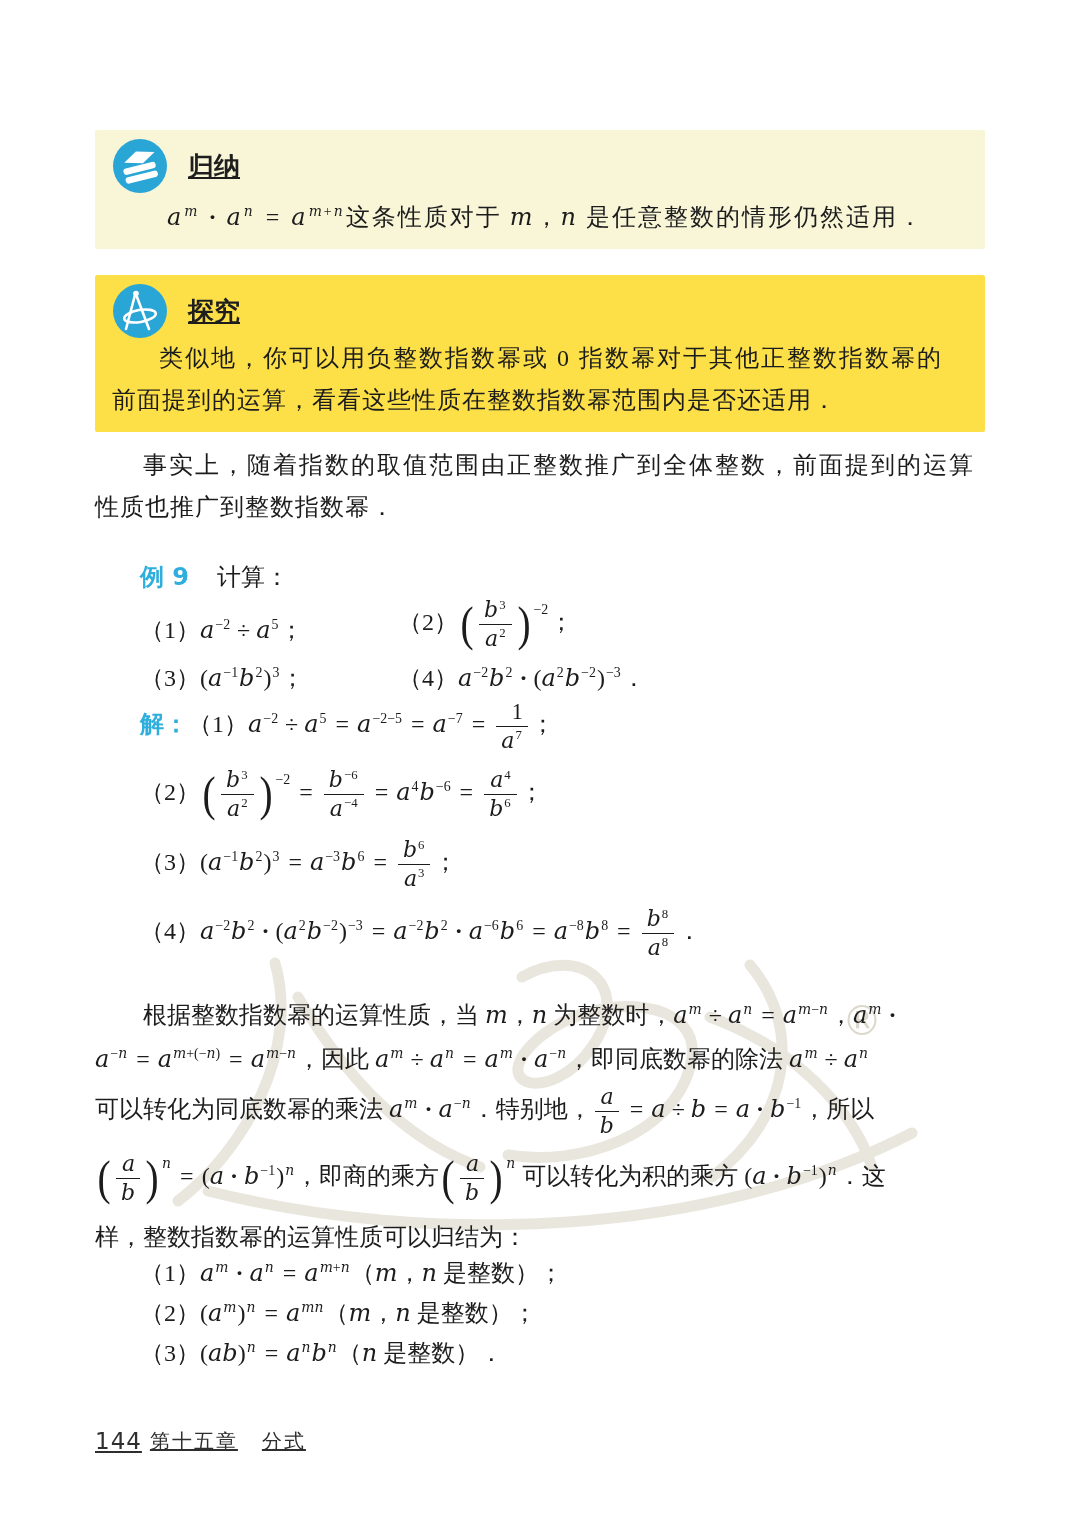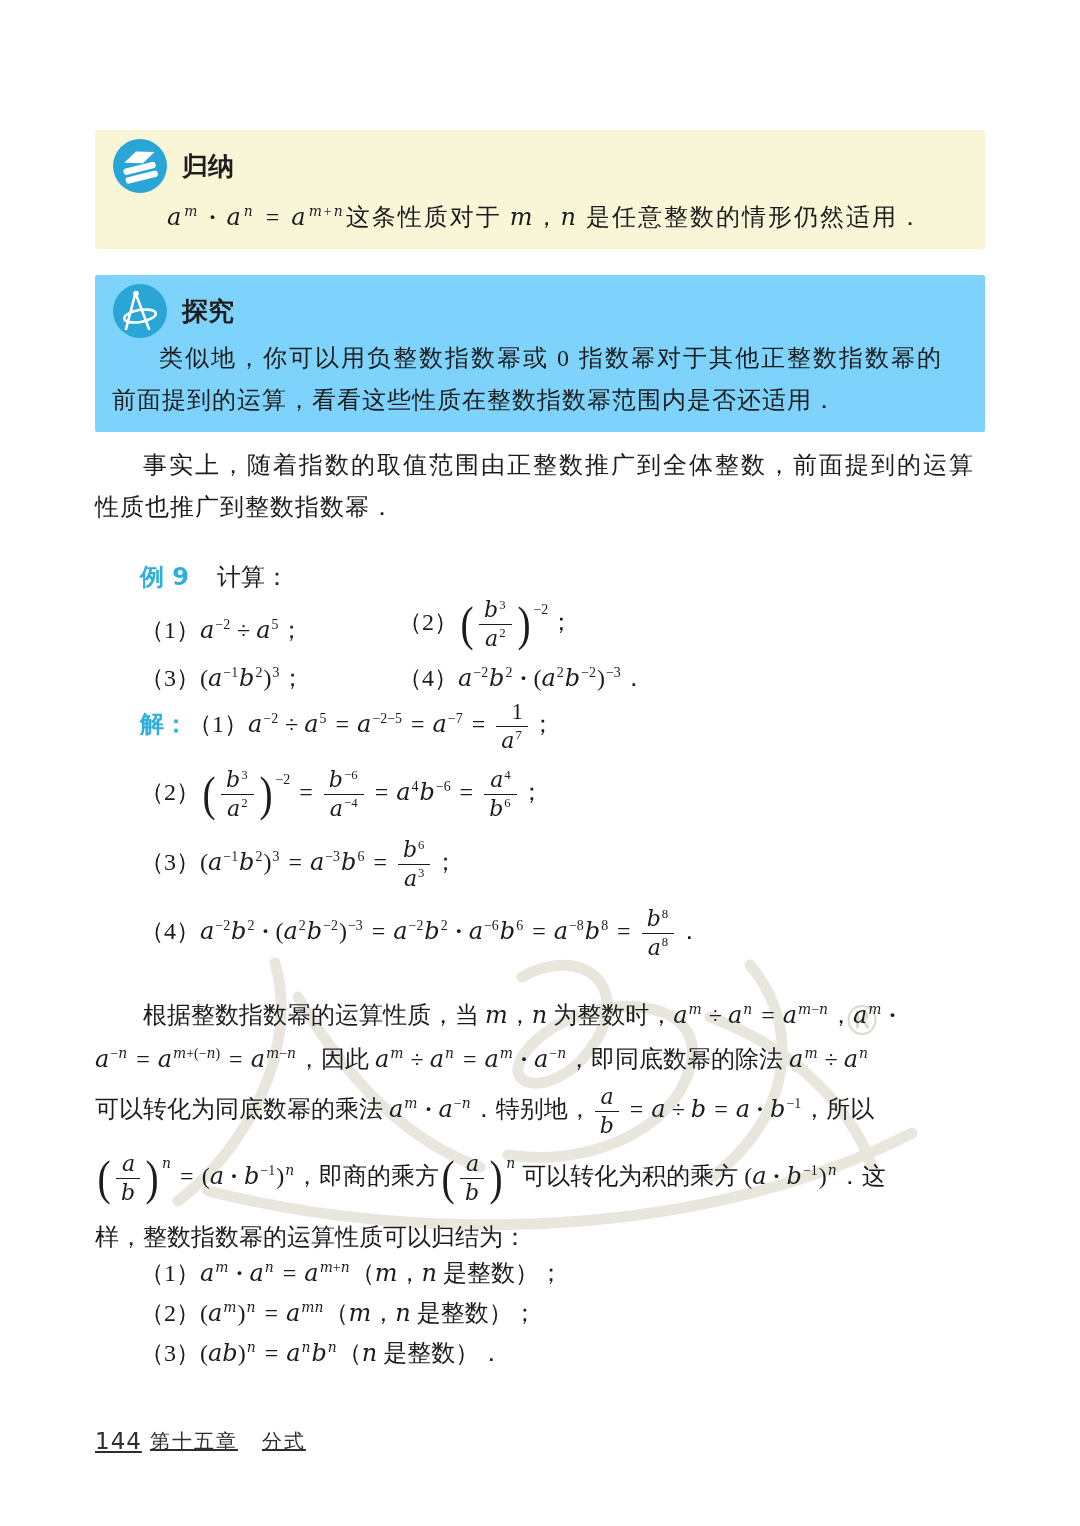--- a/index.html
+++ b/index.html
@@ -16,22 +16,22 @@
   .fden{display:block;padding:2px 5px 0;}
   .bigp{display:inline-block;font-size:2em;font-weight:400;vertical-align:middle;line-height:0.85;margin:0 1px;transform:scaleX(0.82);}
   .bigp+sup{vertical-align:16px;font-size:0.58em;}
   .cdot{font-weight:700;}
   .eq{padding:0 2px;}
   .cyan{color:#2eaedd;font-weight:700;font-family:"DejaVu Sans","Liberation Sans",sans-serif;}
   .task{margin-left:22px;}
   
   .box{position:absolute;left:95px;width:890px;z-index:2;border-radius:2px;}
   .box-yellow{top:130px;height:119px;background:#f9f6d8;}
-  .box-green{top:275px;height:157px;background:#7dd3fc;}
-  .box-head{position:absolute;top:9px;left:18px;display:flex;align-items:center;gap:15px;}
+  .box-green{top:275px;height:157px;background:#fde047;}
+  .box-head{position:absolute;top:9px;left:18px;display:flex;align-items:center;gap:21px;text-decoration:underline;}
   .box-title{font-size:26px;font-weight:700;color:#1e1e1e;font-family:"DejaVu Sans","Liberation Sans",sans-serif;}
   .icon-circle{width:54px;height:54px;display:block;}
   .box .line{font-size:24px;}
   .by-body{top:72px;left:72px;}
   .bg-l1{top:68px;left:64px;}
   .bg-l2{top:110px;left:17px;}
   
   .watermark{position:absolute;left:150px;top:935px;z-index:1;}
   .wm-reg{position:absolute;left:842px;top:998px;z-index:1;font-size:40px;color:#dcd8cc;
           font-family:"DejaVu Sans",sans-serif;}

